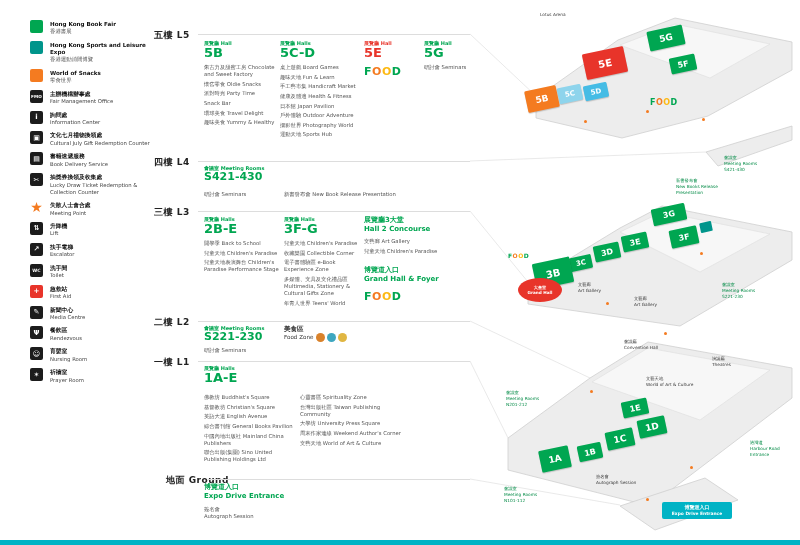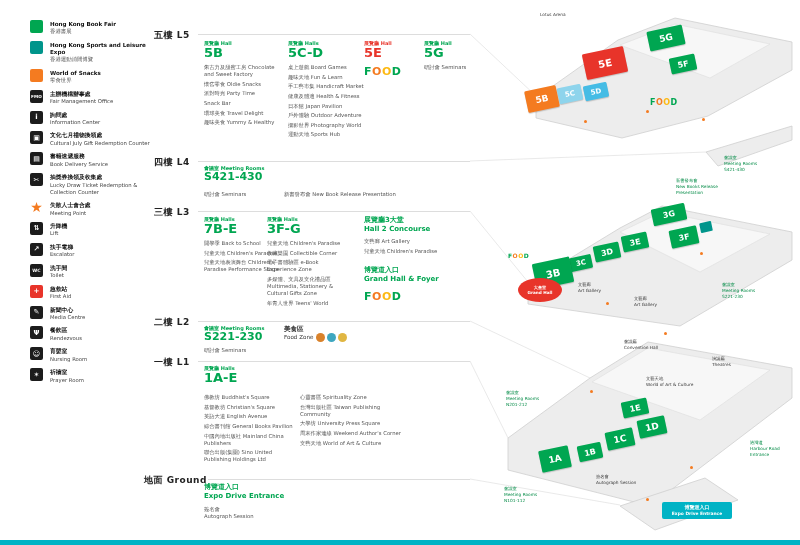--- a/index.html
+++ b/index.html
@@ -190,21 +190,21 @@
   <div class="items">
     <div>朱古力及甜蜜工房 Chocolate and Sweet Factory</div>
     <div>懷舊零食 Oldie Snacks</div>
     <div>派對時光 Party Time</div>
     <div>Snack Bar</div>
     <div>環球美食 Travel Delight</div>
     <div>趣味美食 Yummy &amp; Healthy</div>
   </div>
 </div>
 
-<div class="sec" style="left:288px;top:40px;width:76px">
+<div class="sec" style="left:280px;top:40px;width:76px">
   <div class="shead"><span>展覽廳</span> <span>Halls</span></div>
   <div class="scode">5C-D</div>
   <div class="items">
     <div>桌上遊戲 Board Games</div>
     <div>趣味天地 Fun &amp; Learn</div>
     <div>手工藝市集 Handicraft Market</div>
     <div>健康及體適 Health &amp; Fitness</div>
     <div>日本館 Japan Pavilion</div>
     <div>戶外體驗 Outdoor Adventure</div>
     <div>攝影世界 Photography World</div>
@@ -238,29 +238,29 @@
 </div>
 <div class="gray-sm abs" style="left:204px;top:191px">研討會 Seminars</div>
 <div class="gray-sm abs" style="left:284px;top:191px">新書發布會 New Book Release Presentation</div>
 
 <div class="flbl" style="left:154px;top:206px">
   <span>三樓</span>&nbsp;<span>L3</span></div>
 <div class="rule" style="left:198px;top:211px;width:272px"></div>
 
 <div class="sec" style="left:204px;top:216px;width:76px">
   <div class="shead"><span>展覽廳</span> <span>Halls</span></div>
-  <div class="scode">7B-E</div>
+  <div class="scode">2B-E</div>
   <div class="items">
     <div>開學季 Back to School</div>
     <div>兒童天地 Children's Paradise</div>
     <div>兒童天地表演舞台 Children's Paradise Performance Stage</div>
   </div>
 </div>
 
-<div class="sec" style="left:267px;top:216px;width:76px">
+<div class="sec" style="left:284px;top:216px;width:76px">
   <div class="shead"><span>展覽廳</span> <span>Halls</span></div>
   <div class="scode">3F-G</div>
   <div class="items">
     <div>兒童天地 Children's Paradise</div>
     <div>收藏樂園 Collectible Corner</div>
     <div>電子書體驗區 e-Book Experience Zone</div>
     <div>多媒體、文具及文化禮品區 Multimedia, Stationery &amp; Cultural Gifts Zone</div>
     <div>年青人世界 Teens' World</div>
   </div>
 </div>
@@ -319,21 +319,21 @@
   <div>聯合出版(集團) Sino United Publishing Holdings Ltd</div>
 </div>
 <div class="items abs" style="left:300px;top:391px;width:104px">
   <div>心靈書區 Spirituality Zone</div>
   <div>台灣出版社區 Taiwan Publishing Community</div>
   <div>大學坊 University Press Square</div>
   <div>周末作家連線 Weekend Author's Corner</div>
   <div>文藝天地 World of Art &amp; Culture</div>
 </div>
 
-<div class="flbl" style="left:144px;top:474px">
+<div class="flbl" style="left:166px;top:474px">
   <span>地面</span>&nbsp;<span>Ground</span></div>
 <div class="rule" style="left:208px;top:479px;width:262px"></div>
 
 <div class="sec" style="left:204px;top:483px;width:110px">
   <div class="gb">博覽道入口</div>
   <div class="gb">Expo Drive Entrance</div>
 </div>
 <div class="sec" style="left:204px;top:506px;width:110px">
   <div class="gray-sm">簽名會</div>
   <div class="gray-sm">Autograph Session</div>

